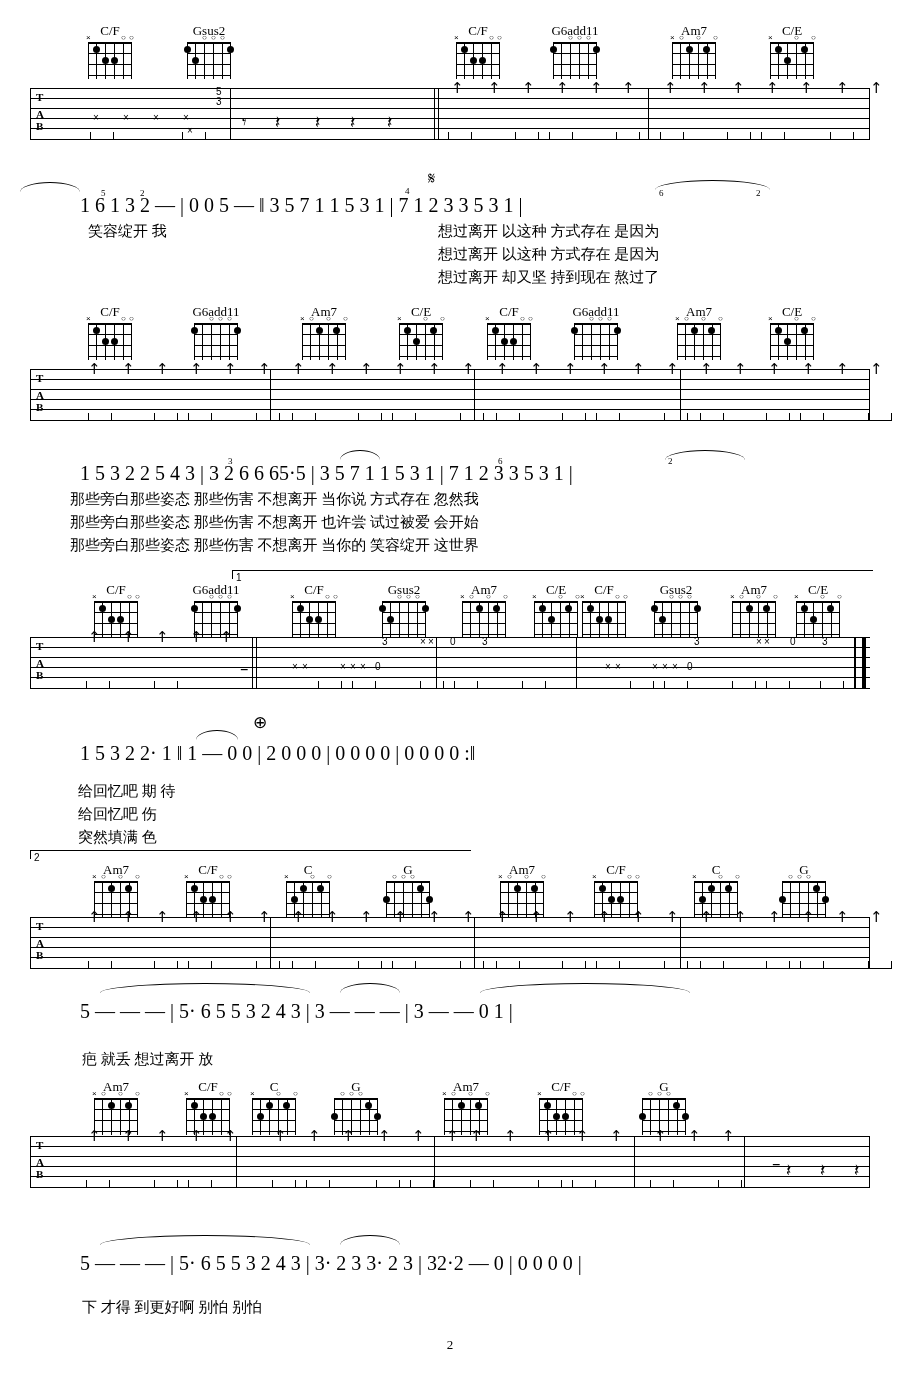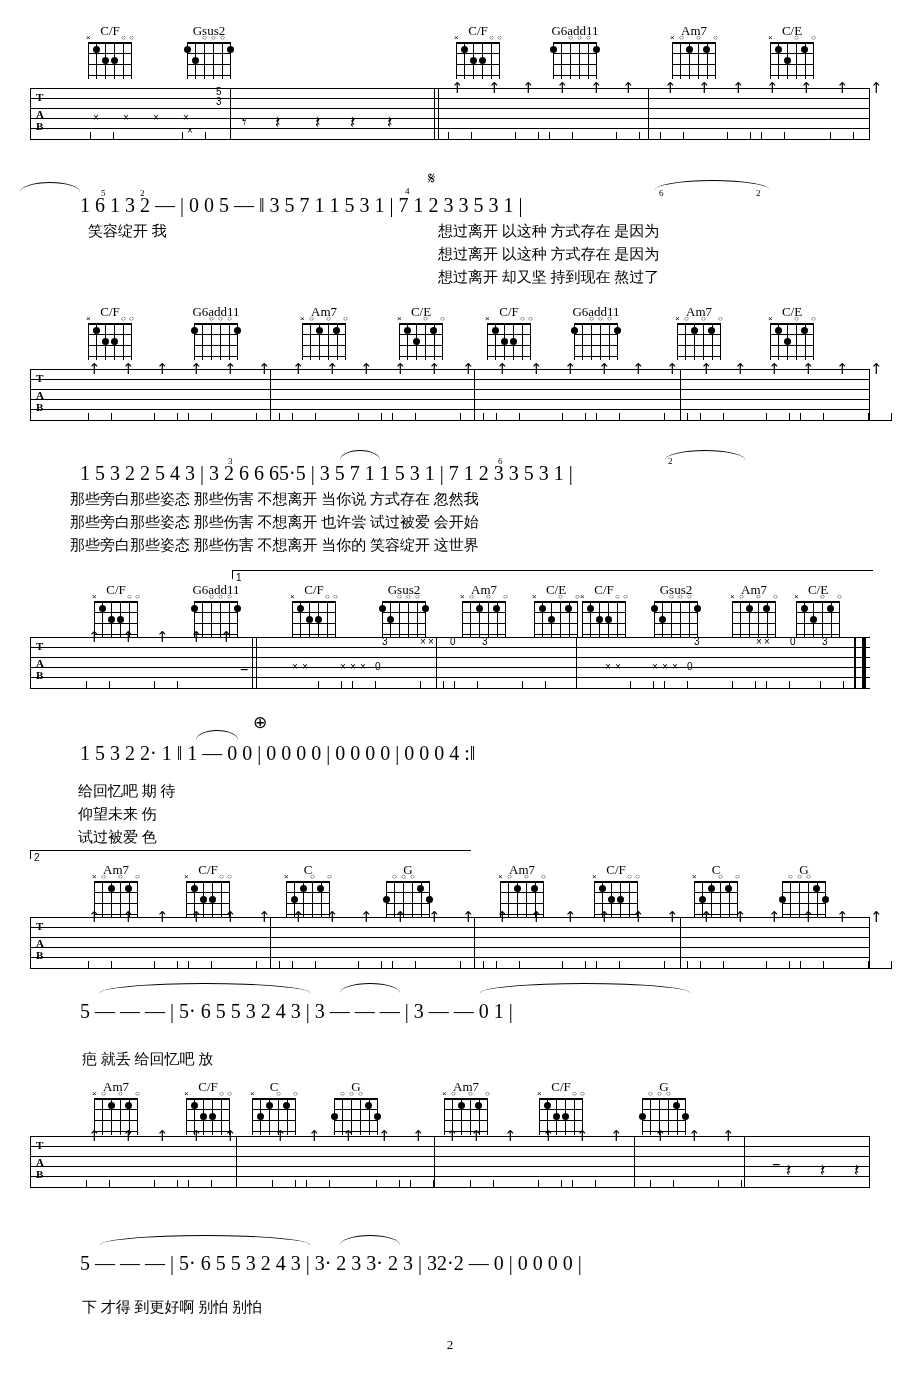--- a/index.html
+++ b/index.html
@@ -756,26 +756,26 @@
     <div class="beam" style="left:492px;top:43px;width:22px"></div>
     <div class="beam" style="left:600px;top:43px;width:22px"></div>
     <div class="beam" style="left:634px;top:43px;width:22px"></div>
     <div class="beam" style="left:702px;top:43px;width:22px"></div>
     <div class="beam" style="left:736px;top:43px;width:22px"></div>
     <div class="beam" style="left:790px;top:43px;width:22px"></div>
   </div>
 
   <div class="coda" style="left:253px;top:712px;">⊕</div>
 
-  <div class="notes" style="left:80px;top:742px;">1 5 3 2 2·  1 ‖ 1  —  0 0 | 0 0 0 0 | 0 0 0 0 | 0 0 0 4 :‖</div>
+  <div class="notes" style="left:80px;top:742px;">1 5 3 2 2·  1 ‖ 1  —  0 0 | 2 0 0 0 | 0 0 0 0 | 0 0 0 0 :‖</div>
   <div class="slur" style="left:196px;top:730px;width:42px;"></div>
 
   <div class="lyr" style="left:78px;top:782px;">给回忆吧        期   待</div>
-  <div class="lyr" style="left:78px;top:805px;">仰望未来        伤</div>
-  <div class="lyr" style="left:78px;top:828px;">试过被爱        色</div>
+  <div class="lyr" style="left:78px;top:805px;">给回忆吧        伤</div>
+  <div class="lyr" style="left:78px;top:828px;">突然填满        色</div>
 
   <div class="bracket" style="left:30px;top:850px;width:440px;height:8px;"></div>
   <div class="brlabel" style="left:34px;top:852px;">2</div>
 
   <div class="chordbox" style="left:90px;top:863px;">
     <div class="cname">Am7</div>
     <div class="grid">
       <div class="nut"></div>
         <div class="hline" style="top:14px"></div>
         <div class="hline" style="top:25px"></div>
@@ -994,21 +994,21 @@
     <div class="beam" style="left:670px;top:43px;width:22px"></div>
     <div class="beam" style="left:736px;top:43px;width:22px"></div>
     <div class="beam" style="left:770px;top:43px;width:22px"></div>
     <div class="beam" style="left:838px;top:43px;width:22px"></div>
   </div>
 
   <div class="slur" style="left:100px;top:983px;width:210px;"></div>
   <div class="slur" style="left:340px;top:983px;width:60px;"></div>
   <div class="slur" style="left:480px;top:983px;width:210px;"></div>
   <div class="notes" style="left:80px;top:1000px;">5  —  —  — | 5·  6 5 5 3 2 4 3 | 3  —  —  — | 3  —  —  0 1 |</div>
-  <div class="lyr" style="left:82px;top:1050px;">疤                就丢 给回忆吧                                放</div>
+  <div class="lyr" style="left:82px;top:1050px;">疤                就丢 想过离开                                放</div>
 
   <div class="chordbox" style="left:90px;top:1080px;">
     <div class="cname">Am7</div>
     <div class="grid">
       <div class="nut"></div>
         <div class="hline" style="top:14px"></div>
         <div class="hline" style="top:25px"></div>
         <div class="hline" style="top:36px"></div>
       <div class="vline" style="left:0"></div>
         <div class="vline" style="left:8px"></div>

